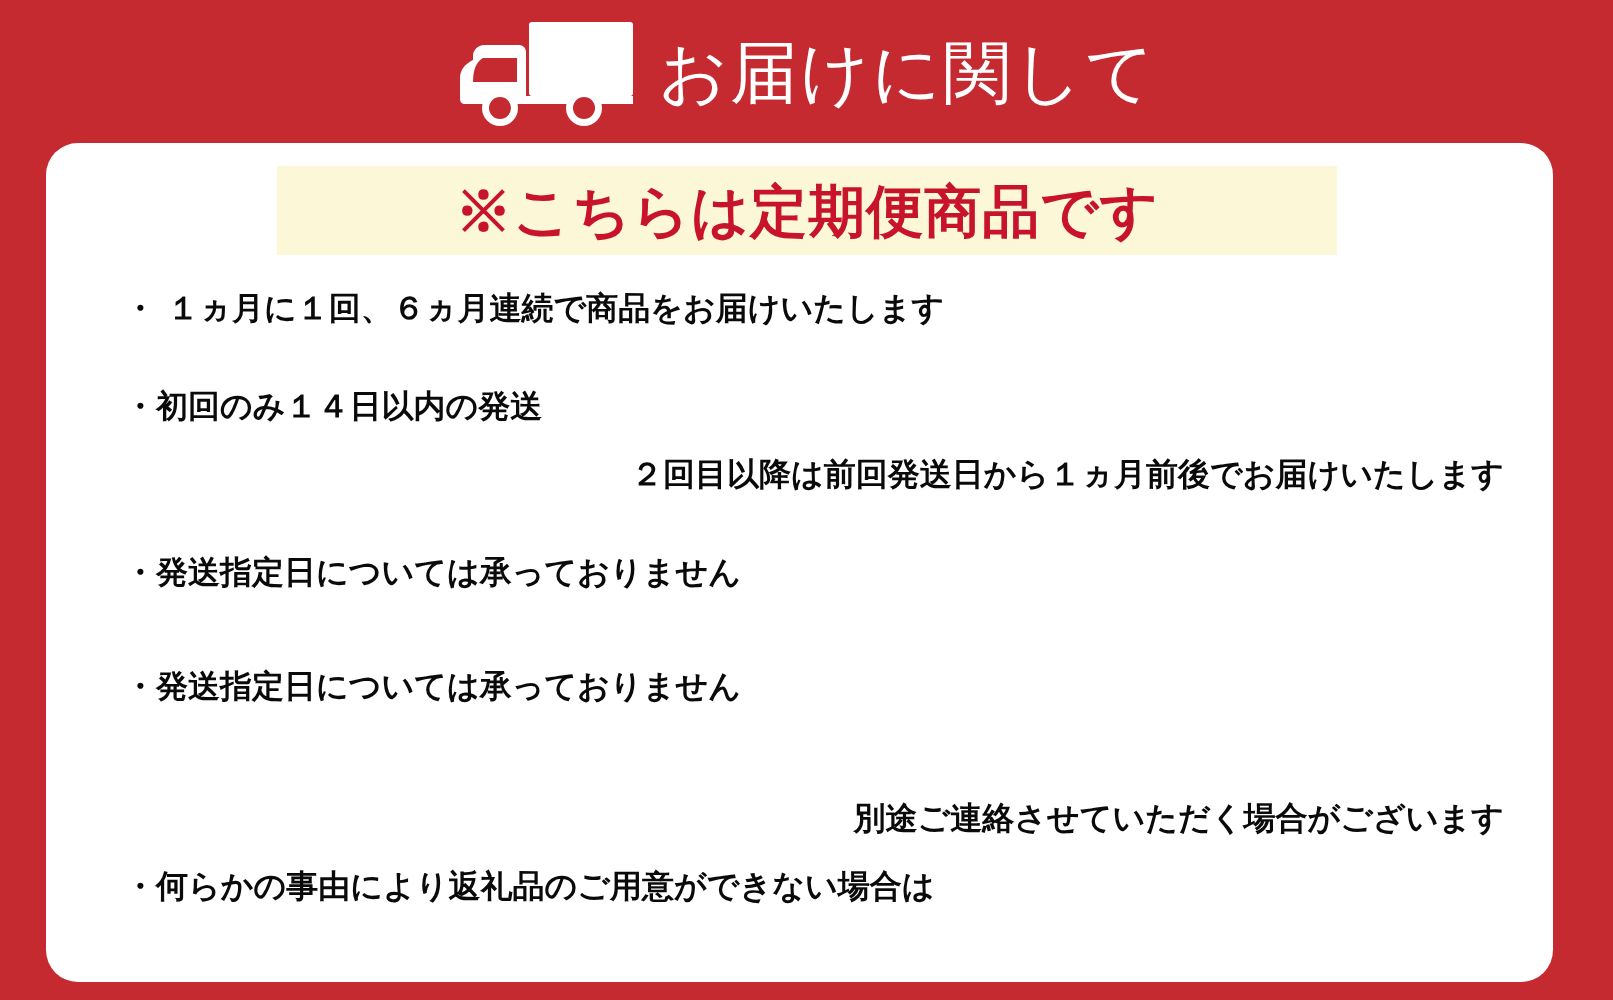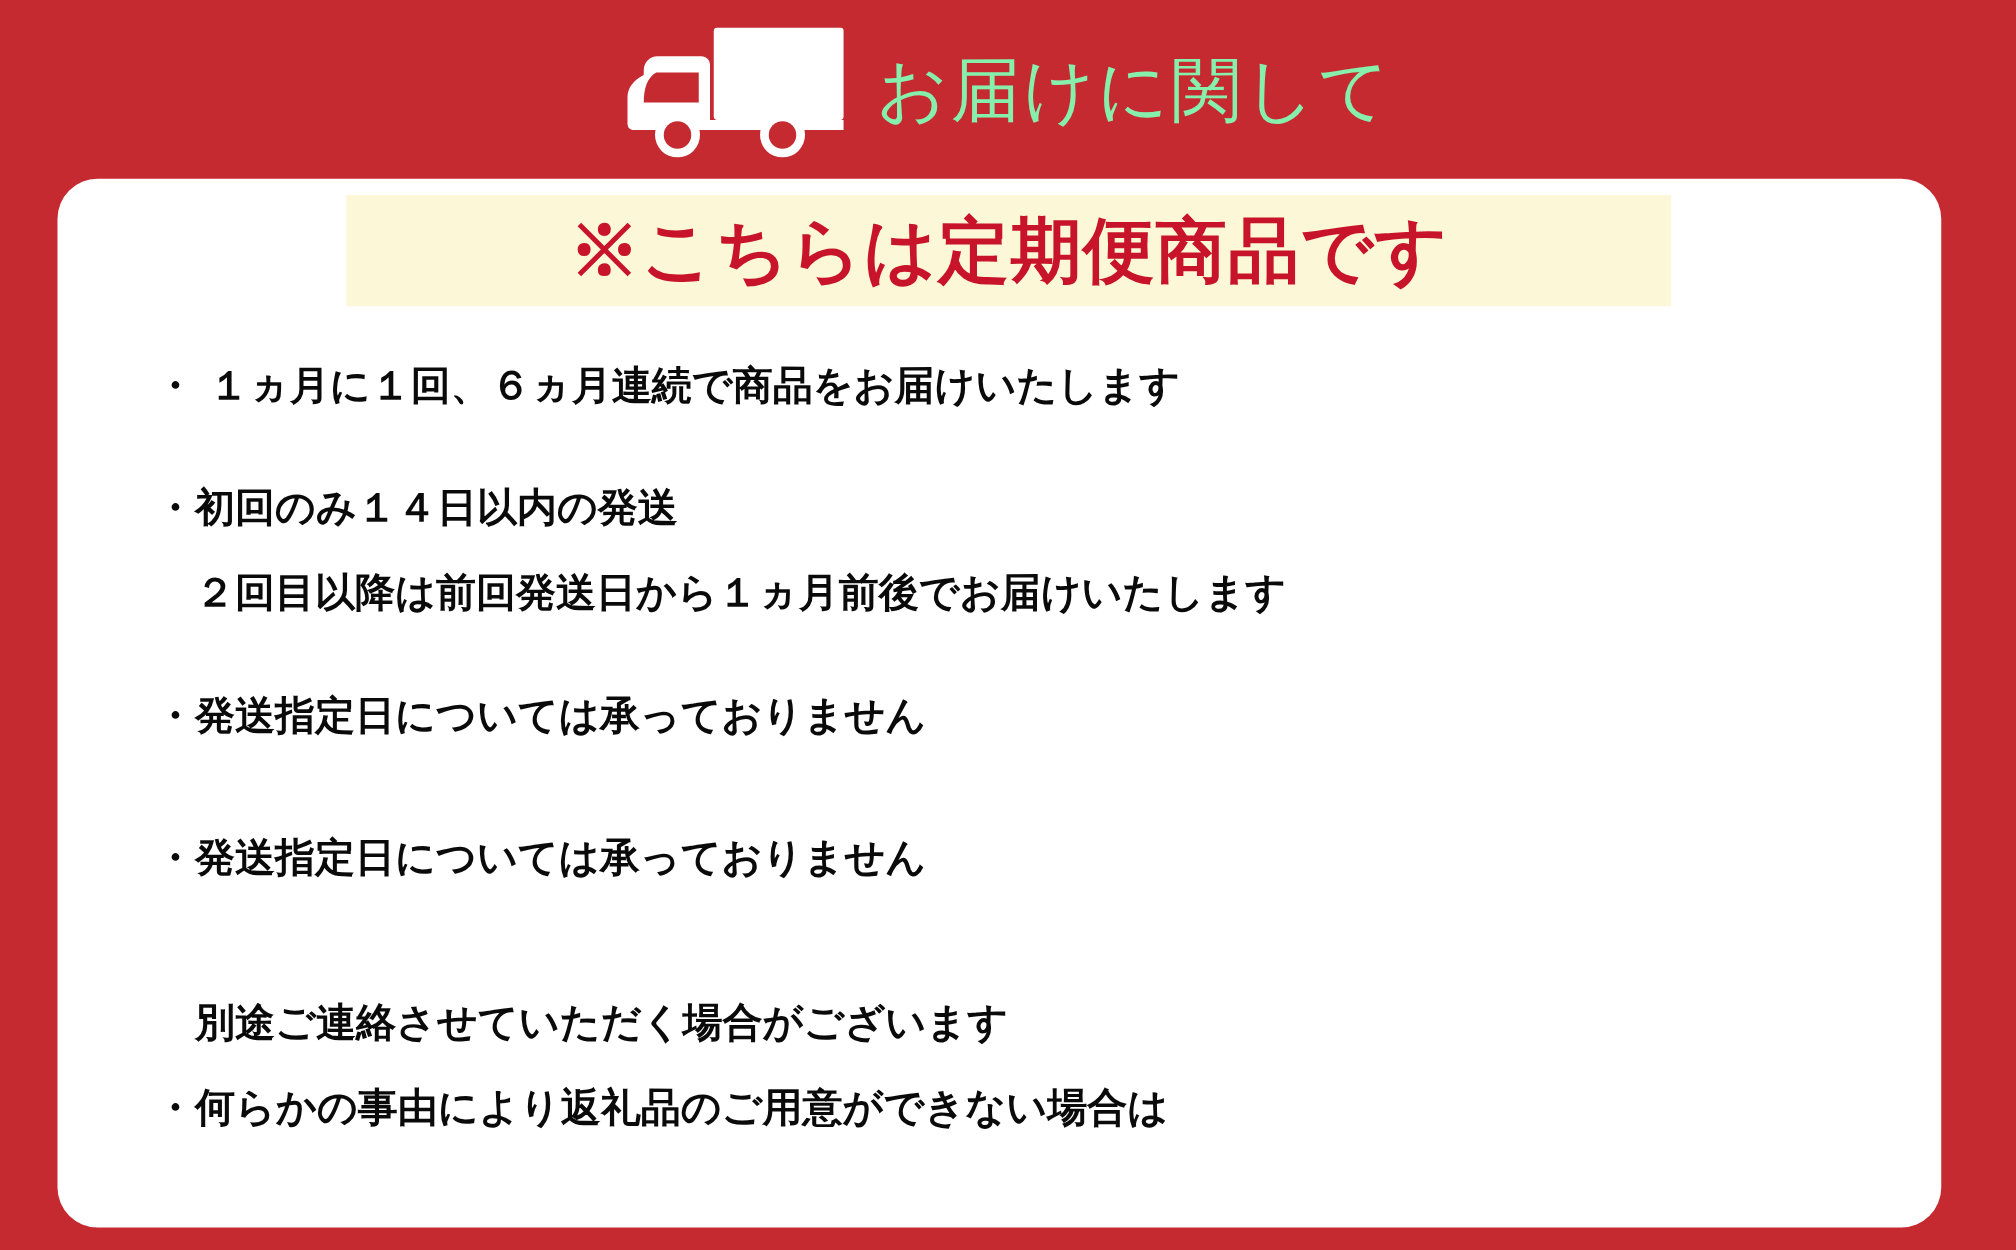--- a/index.html
+++ b/index.html
@@ -37,22 +37,22 @@
 
   .truck-icon {
     width: 176px;
     height: 104px;
     flex: 0 0 auto;
     display: block;
     margin-top: 4px;
   }
 
   .header-title {
-    color: #86efac;
-    font-size: 56px;
+    color: #ffffff;
+    font-size: 68px;
     line-height: 1;
     letter-spacing: 2px;
     font-weight: 400;
     font-family: "DejaVu Serif", serif;
     white-space: nowrap;
     margin-top: 2px;
   }
 
   
   .card {
@@ -63,21 +63,21 @@
     height: 839px;
     background: #ffffff;
     border-radius: 32px;
     box-sizing: border-box;
   }
 
   
   .notice-banner {
     position: absolute;
     left: 231px;
-    top: 13px;
+    top: 23px;
     width: 1060px;
     height: 89px;
     background: #fcf8d7;
     display: flex;
     align-items: center;
     justify-content: center;
   }
 
   .notice-banner-text {
     color: #c8142a;
@@ -110,20 +110,21 @@
     font-size: 32px;
     line-height: 68px;
     font-weight: 700;
     letter-spacing: 0px;
     white-space: nowrap;
     font-family: "DejaVu Serif", serif;
   }
 
   .bullet-line.sub {
     padding-left: 32px;
+    text-align: right;
   }
 
   .spacer-sm { height: 16px; }
   .spacer-md { height: 34px; }
 </style>
 </head>
 <body>
 
 <div class="poster">
 

